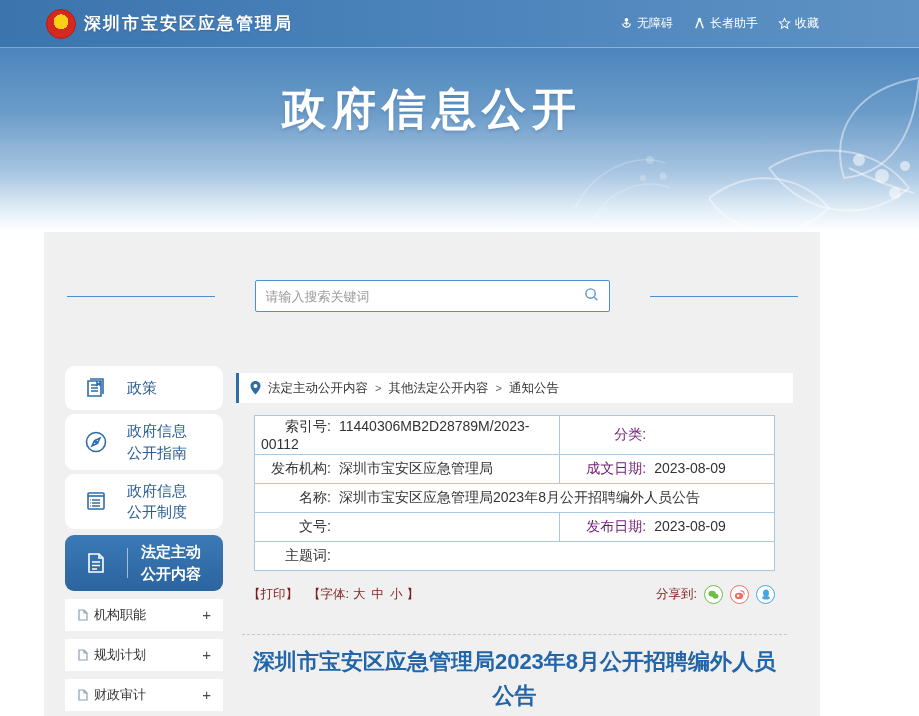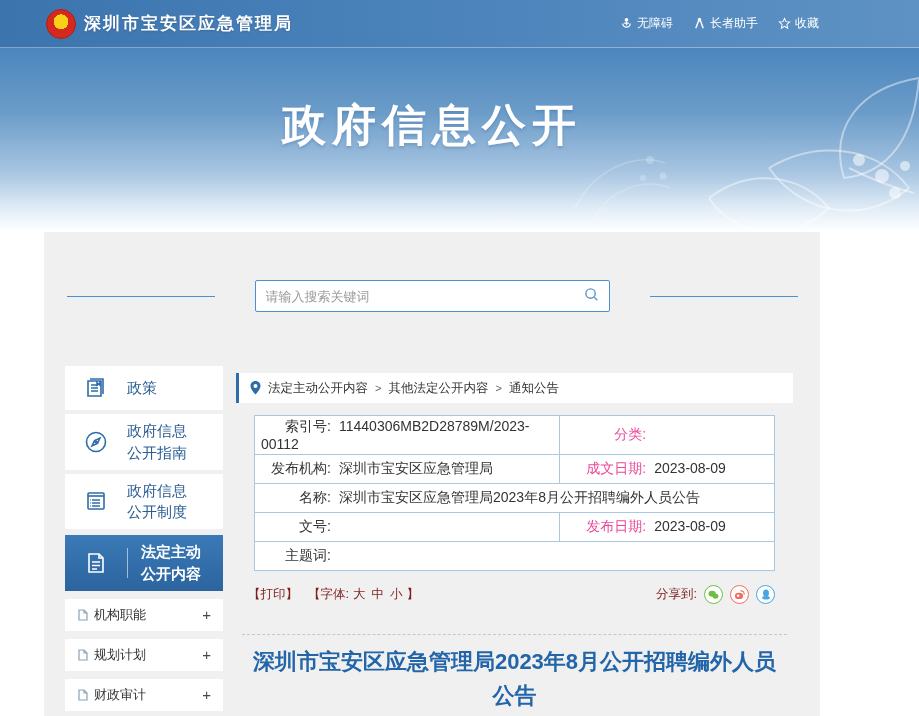--- a/index.html
+++ b/index.html
@@ -21,21 +21,21 @@
     text-shadow:0 1px 2px rgba(0,0,0,.15); }
   .header-links{ margin-left:auto; margin-right:100px; display:flex; gap:20px;
     font-size:12px; align-items:center; }
   .header-link{ display:flex; align-items:center; gap:4px; cursor:pointer; }
   .header-link svg{ display:block; }
 
   
   .banner{ position:relative; height:184px;
     background:linear-gradient(180deg,#4c86bd 0%,#6b9cc9 35%,#a9c6e2 68%,#e3eef7 88%,#ffffff 100%);
     overflow:hidden; }
-  .banner-title{ position:absolute; top:48px; left:44px; width:776px;
+  .banner-title{ position:absolute; top:32px; left:44px; width:776px;
     text-align:center; color:#fff; font-size:44px; font-weight:bold;
     letter-spacing:6px; text-shadow:0 2px 3px rgba(40,80,130,.25); }
   .flowers{ position:absolute; right:0; top:0; }
   .flowers-mid{ position:absolute; left:555px; top:60px; opacity:.6; }
 
   
   .panel{ position:absolute; top:232px; left:44px; width:776px; height:484px;
     background:#f0f0f0; overflow:hidden; }
 
   
@@ -45,21 +45,21 @@
     border-radius:2px; display:flex; align-items:center; padding:0 10px; }
   .search-input{ flex:1; border:none; outline:none; font-size:13px; color:#333;
     font-family:inherit; background:transparent; }
   .search-input::placeholder{ color:#9a9a9a; }
   .search-btn{ background:none; border:none; cursor:pointer; display:flex; padding:0; }
 
   
   .columns{ display:flex; margin-top:46px; }
   .sidebar{ width:158px; margin-left:21px; flex:none; }
   .side-item{ background:#fff; min-height:44px; margin-top:4px; display:flex;
-    align-items:center; cursor:pointer; }
+    align-items:center; cursor:pointer;border-radius:9px; }
   .side-item:first-child{ margin-top:8px; }
   .side-icon{ width:62px; flex:none; display:flex; justify-content:center; color:#2e6da8; }
   .side-label{ width:70px; font-size:15px; color:#2a5d94; line-height:1.45; }
   .side-item.active{ background:linear-gradient(180deg,#3a7ab6 0%,#2c649f 100%); margin-top:6px; }
   .side-item.active .side-icon{ color:#fff; }
   .side-item.active .side-label{ color:#fff; font-weight:bold; }
   .side-divider{ width:1px; height:30px; background:rgba(255,255,255,.55); margin-right:13px; }
   .two-line{ min-height:48px; padding:6px 0; }
 
   .sub-item{ background:#fff; height:32px; margin-top:8px; display:flex; align-items:center;
@@ -74,21 +74,21 @@
   .crumb{ margin:0 7px; cursor:pointer; }
   .crumb-sep{ color:#666; font-size:11px; }
   .pin{ display:flex; }
 
   
   .info-table{ width:calc(100% - 36px); margin:12px 18px 0 18px; border-collapse:collapse; }
   .info-table td{ border:1px solid #a9c9e2; background:#fff; height:29px;
     font-size:14px; color:#333; padding:2px 6px; }
   .cell-wide{ width:58.7%; }
   .lbl{ display:inline-block; width:70px; text-align:right; margin-right:8px; color:#333; }
-  .lbl2{ display:inline-block; width:80px; text-align:right; margin-right:8px; color:#ec4899; }
+  .lbl2{ display:inline-block; width:80px; text-align:right; margin-right:8px; color:#701a75; }
 
   
   .toolbar{ margin:14px 18px 0 12px; display:flex; align-items:center;
     font-size:12.5px; color:#7f1d1d; }
   .tool-print{ cursor:pointer; margin-right:10px; }
   .font-sizes{ display:flex; gap:6px; margin:0 4px; }
   .font-size{ cursor:pointer; }
   .share-wrap{ margin-left:auto; display:flex; align-items:center; gap:7px; }
   .share-icon{ width:19px; height:19px; border-radius:50%; background:#fff;
     display:flex; align-items:center; justify-content:center; cursor:pointer; }

